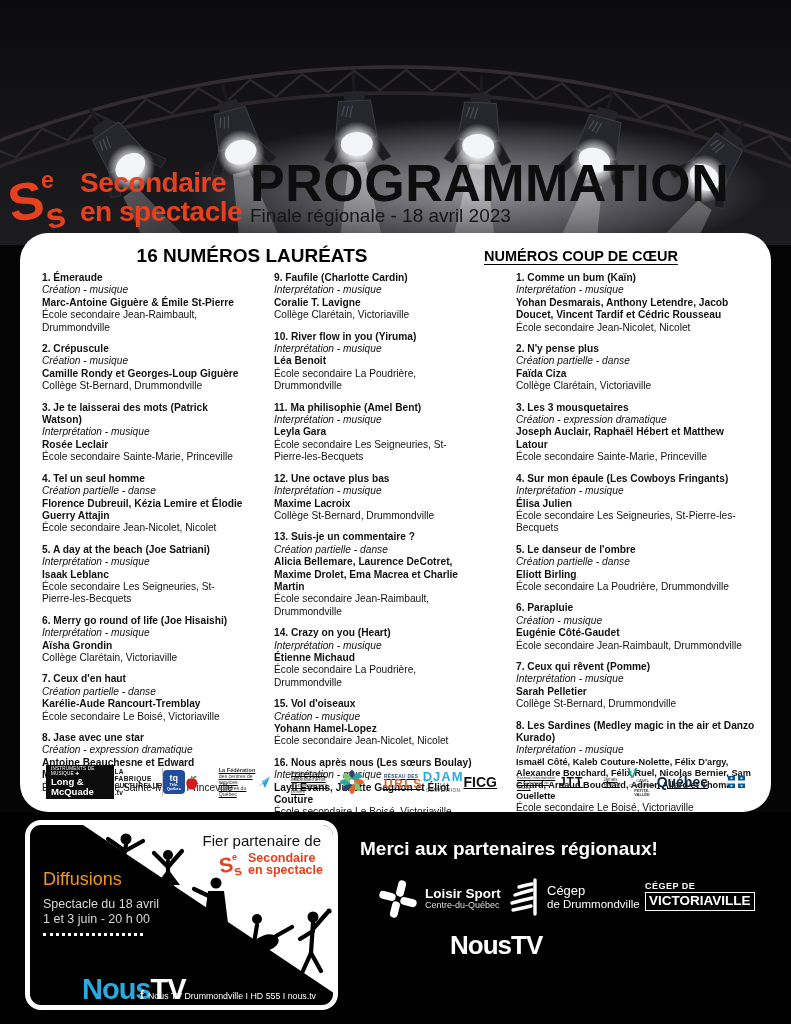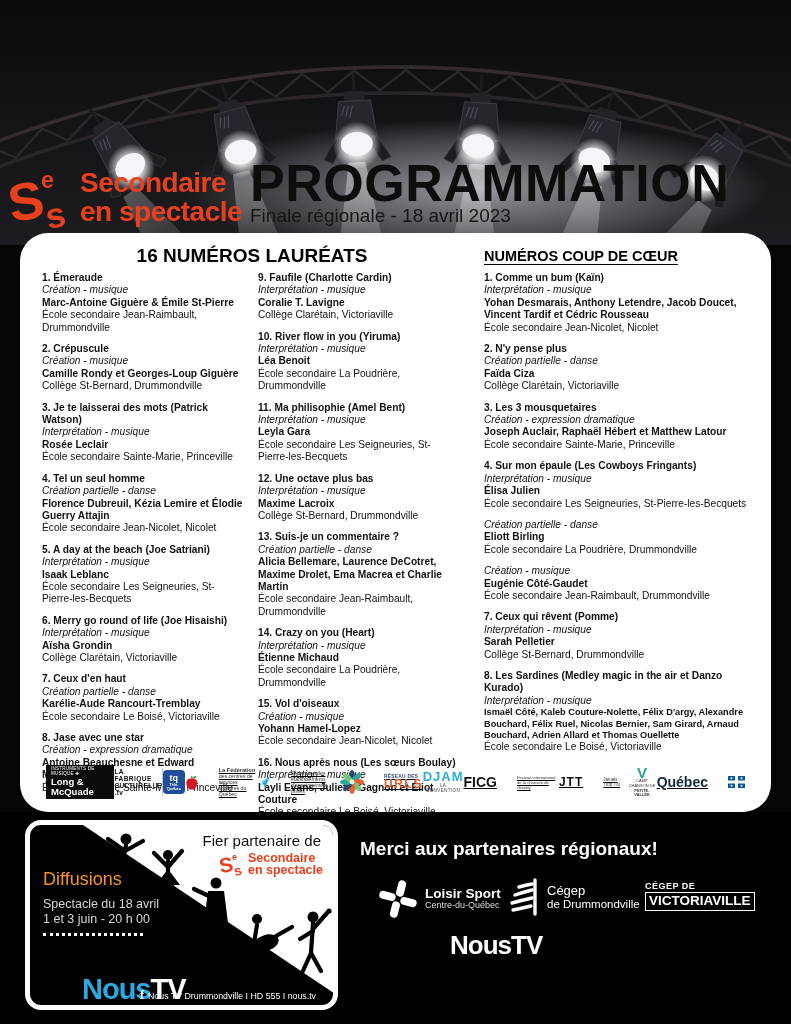--- a/index.html
+++ b/index.html
@@ -26,33 +26,33 @@
   .title { font-size:52px; font-weight:800; color:#0d0d0d; letter-spacing:0.5px; line-height:42px; }
   .subtitle { font-size:19px; color:#161616; margin-top:1px; }
 
   
   .panel { position:absolute; left:20px; top:233px; width:751px; height:579px;
     background:#fff; border-radius:28px; z-index:2; padding:12px 16px 0 16px; }
   .panel-head { display:flex; margin-bottom:5px; }
   .laureats-heading { width:432px; text-align:center; font-size:19px; font-weight:800; color:#000; }
   .coup-heading { flex:1; padding-left:16px; font-size:14.5px; font-weight:800; color:#000;
     text-decoration:underline; text-underline-offset:3px; padding-top:3px; }
-  .cols { display:flex; gap:13px; padding-left:6px; }
+  .cols { display:flex; gap:29px; padding-left:6px; }
   .col { width:203px; font-size:10.2px; line-height:12.4px; color:#111; }
   .col.col3 { width:auto; flex:1; padding-left:10px; }
   .entry { margin-bottom:9px; }
   .e-t { font-weight:bold; }
   .e-c { font-style:italic; }
   .e-p { font-weight:bold; }
   .e-p.small { font-size:9.2px; line-height:11.4px; }
 
   
   .logo-strip { position:absolute; left:26px; right:26px; bottom:7px; height:46px;
     display:flex; align-items:center; justify-content:space-between; }
-  .spn { display:flex; flex-direction:column; align-items:center; text-align:center; color:#222; }
+  .spn { display:flex; flex-direction:column; align-items:flex-start; text-align:center; color:#222; }
   .lm-box { background:#0c0c0c; color:#fff; padding:2px 5px; line-height:1.05; text-align:left; }
   .lm-top { font-size:4.6px; letter-spacing:.2px; }
   .lm-main { font-size:9.5px; font-weight:bold; }
   .fab { font-weight:800; color:#111; font-size:6.6px; line-height:7px; letter-spacing:.4px; text-align:left; }
   .strip-divider { width:1px; height:28px; background:#c4c4c4; }
   .tq-box { width:30px; height:24px; background:#204e9c; border-radius:4px; color:#fff;
     display:flex; flex-direction:column; align-items:center; justify-content:center; font-size:9px; font-weight:bold; }
   .tq-cap { font-size:3.8px; }
   .spn-row { display:flex; align-items:center; gap:20px;text-decoration:underline; }
   .tiny-txt { font-size:5.2px; line-height:6px; text-align:left; color:#333; }
@@ -316,25 +316,27 @@
             <div class="e-p">Joseph Auclair, Raphaël Hébert et Matthew Latour</div>
             <div class="e-s">École secondaire Sainte-Marie, Princeville</div>
           </div>
           <div class="entry">
             <div class="e-t">4. Sur mon épaule (Les Cowboys Fringants)</div>
             <div class="e-c">Interprétation - musique</div>
             <div class="e-p">Élisa Julien</div>
             <div class="e-s">École secondaire Les Seigneuries, St-Pierre-les-Becquets</div>
           </div>
           <div class="entry">
+            <div class="e-t">5. Le danseur de l'ombre</div>
             <div class="e-c">Création partielle - danse</div>
             <div class="e-p">Eliott Birling</div>
             <div class="e-s">École secondaire La Poudrière, Drummondville</div>
           </div>
           <div class="entry">
+            <div class="e-t">6. Parapluie</div>
             <div class="e-c">Création - musique</div>
             <div class="e-p">Eugénie Côté-Gaudet</div>
             <div class="e-s">École secondaire Jean-Raimbault, Drummondville</div>
           </div>
           <div class="entry">
             <div class="e-t">7. Ceux qui rêvent (Pomme)</div>
             <div class="e-c">Interprétation - musique</div>
             <div class="e-p">Sarah Pelletier</div>
             <div class="e-s">Collège St-Bernard, Drummondville</div>
           </div>

